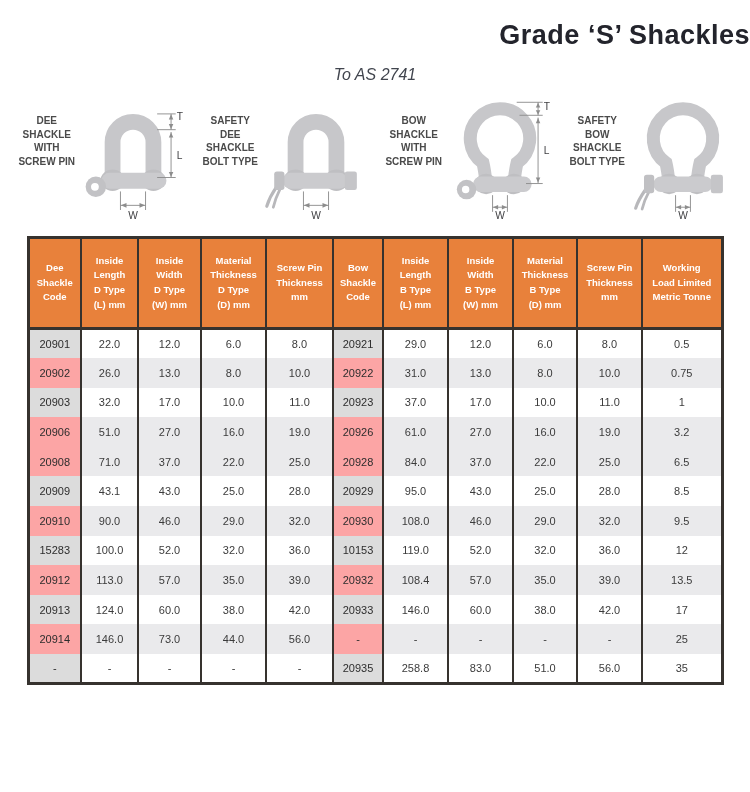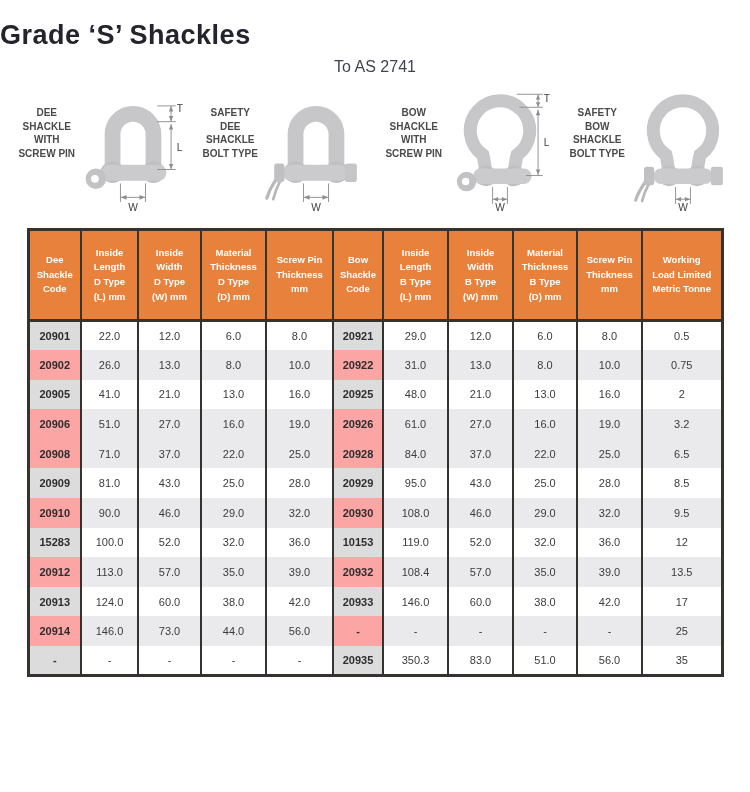--- a/index.html
+++ b/index.html
@@ -5,27 +5,27 @@
   * { margin:0; padding:0; box-sizing:border-box; }
   html,body { background:#ffffff; }
   body {
     width:750px; height:792px;
     font-family:"Liberation Sans", sans-serif;
     overflow:hidden;
   }
   .page { width:750px; height:792px; position:relative; }
 
   .page-title {
-    text-align:left; margin-top:20px;
+    text-align:right; margin-top:20px;
     font-size:27px; font-weight:800; letter-spacing:.5px;
     color:#23242c;
   }
   .page-subtitle {
-    text-align:center; margin-top:7px;
-    font-size:16px; color:#41454e;
+    text-align:center; margin-top:15px;
+    font-size:16px; color:#41454e;font-style:italic;
   }
 
   .diagrams {
     display:flex; justify-content:space-between;
     padding:0 8px; margin-top:4px; height:140px;
   }
   .diagram-group { flex:1; display:flex; align-items:center; justify-content:center; }
   .diagram-label {
     font-size:10px; font-weight:bold; color:#4a4a4a;
     text-align:center; line-height:1.35; white-space:pre-line;
@@ -44,21 +44,21 @@
     white-space:pre-line; text-align:center; vertical-align:middle;
     height:91px; padding:2px 1px;
     border-bottom:3px solid #36322e;
   }
   .spec td {
     font-size:11px; color:#3b3b3b; text-align:center;
     height:29.6px; vertical-align:middle;
   }
   .spec tr.odd td { background:#ffffff; }
   .spec tr.even td { background:#eaeaec; }
-  .spec td.code { font-weight:bold; color:#2d2d2d;margin-left:48px; }
+  .spec td.code { font-weight:normal; color:#2d2d2d;margin-left:48px; }
   .spec tr.odd td.code { background:#dcdcdc; }
   .spec tr.even td.code { background:#fca5a5; }
 </style>
 </head>
 <body>
 
 <div class="page">
 
   <h1 class="page-title">Grade ‘S’ Shackles</h1>
   <div class="page-subtitle">To AS 2741</div>
@@ -271,31 +271,31 @@
           <td>8.0</td>
           <td>10.0</td>
           <td class="code">20922</td>
           <td>31.0</td>
           <td>13.0</td>
           <td>8.0</td>
           <td>10.0</td>
           <td>0.75</td>
         </tr>
         <tr class="odd">
-          <td class="code">20905</td>
-          <td>41.0</td>
-          <td>21.0</td>
-          <td>13.0</td>
-          <td>16.0</td>
-          <td class="code">20925</td>
-          <td>48.0</td>
-          <td>21.0</td>
-          <td>13.0</td>
-          <td>16.0</td>
-          <td>2</td>
+          <td class="code">20903</td>
+          <td>32.0</td>
+          <td>17.0</td>
+          <td>10.0</td>
+          <td>11.0</td>
+          <td class="code">20923</td>
+          <td>37.0</td>
+          <td>17.0</td>
+          <td>10.0</td>
+          <td>11.0</td>
+          <td>1</td>
         </tr>
         <tr class="even">
           <td class="code">20906</td>
           <td>51.0</td>
           <td>27.0</td>
           <td>16.0</td>
           <td>19.0</td>
           <td class="code">20926</td>
           <td>61.0</td>
           <td>27.0</td>
@@ -311,21 +311,21 @@
           <td>25.0</td>
           <td class="code">20928</td>
           <td>84.0</td>
           <td>37.0</td>
           <td>22.0</td>
           <td>25.0</td>
           <td>6.5</td>
         </tr>
         <tr class="odd">
           <td class="code">20909</td>
-          <td>81.0</td>
+          <td>43.1</td>
           <td>43.0</td>
           <td>25.0</td>
           <td>28.0</td>
           <td class="code">20929</td>
           <td>95.0</td>
           <td>43.0</td>
           <td>25.0</td>
           <td>28.0</td>
           <td>8.5</td>
         </tr>
@@ -394,21 +394,21 @@
           <td>-</td>
           <td>25</td>
         </tr>
         <tr class="odd">
           <td class="code">-</td>
           <td>-</td>
           <td>-</td>
           <td>-</td>
           <td>-</td>
           <td class="code">20935</td>
-          <td>350.3</td>
+          <td>258.8</td>
           <td>83.0</td>
           <td>51.0</td>
           <td>56.0</td>
           <td>35</td>
         </tr>
       </tbody>
   </table>
 
 </div>
 

